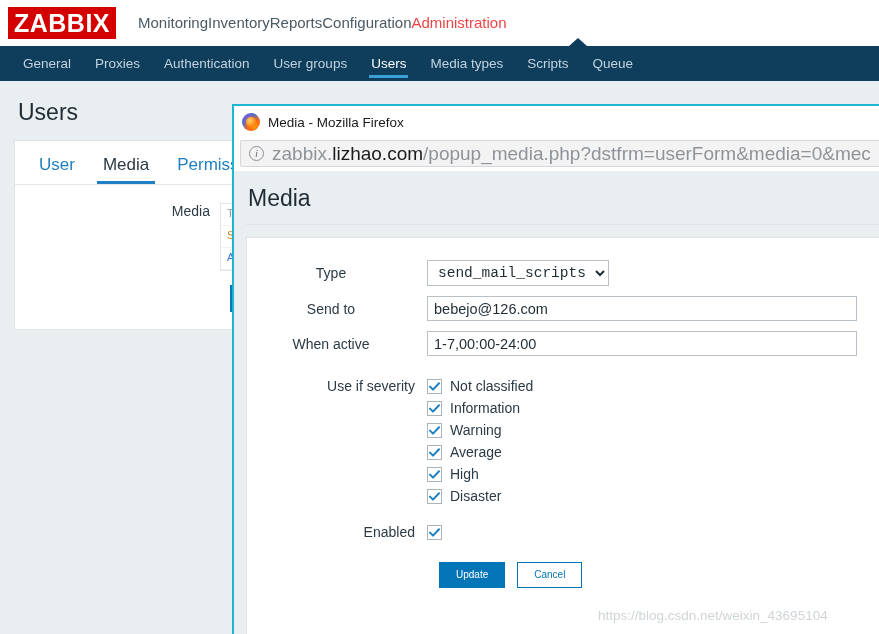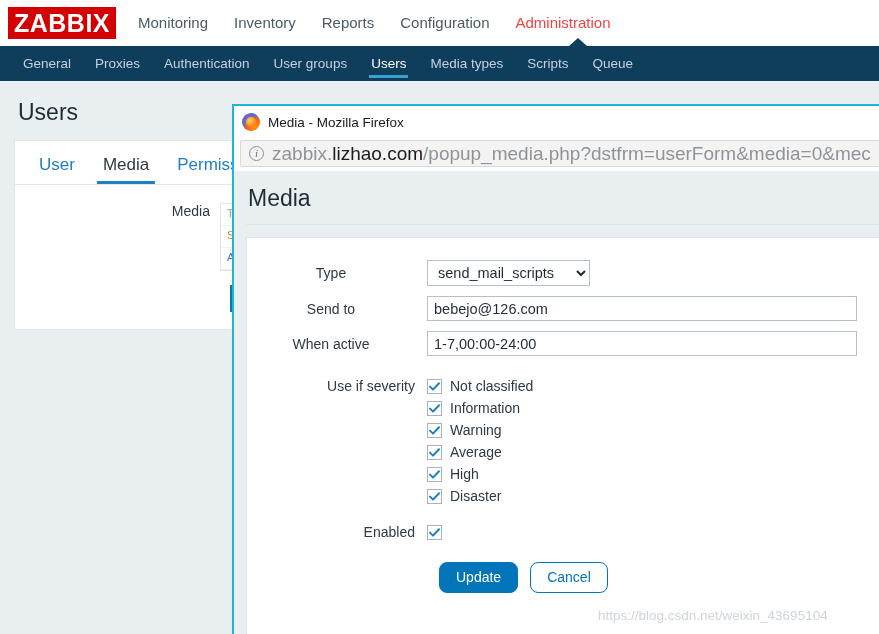--- a/index.html
+++ b/index.html
@@ -44,21 +44,20 @@
     display: flex;
     align-items: center;
     justify-content: center;
     font-family: "Liberation Sans", sans-serif;
     margin-right: 22px;
     line-height: 1;
   }
   .zbx-mainnav {
     display: flex;
     align-items: flex-end;
-    gap: 26px;
     height: 46px;
   }
   .zbx-mainnav-item {
     font-size: 15px;
     color: #4a5a66;
     cursor: pointer;
     line-height: 46px;
   }
   .zbx-mainnav-item.active {
     color: #ef4444;
@@ -294,21 +293,22 @@
     color: #1f2c33;
     border: 1px solid #b8c0c6;
     background: #ffffff;
     height: 25px;
     padding: 0 6px;
     border-radius: 0;
     outline: none;
   }
   select.inp {
     height: 26px;
-    padding-right: 18px;
+    padding-right: 6px;
+    font-family: Liberation Mono, monospace;
   }
   input.inp.wide {
     width: 430px;
   }
   .chk-row {
     display: flex;
     align-items: center;
     margin-bottom: 6px;
   }
   .chk-row .lbl { width: 180px; text-align: right; padding-right: 12px; font-size: 14px; color: #2b3a44; flex: 0 0 auto;}
@@ -330,23 +330,23 @@
   }
   .btn-row {
     display: flex;
     align-items: center;
     margin-top: 22px;
     padding-left: 192px;
     gap: 12px;
   }
   .btn {
     font-family: "Liberation Sans", sans-serif;
-    font-size: 14px;
+    font-size: 10px;
     padding: 6px 16px;
-    border-radius: 8px;
+    border-radius: 0;
     cursor: pointer;
     line-height: 1.2;
   }
   .btn-primary {
     background: #0275b8;
     border: 1px solid #0275b8;
     color: #ffffff;
   }
   .btn-secondary {
     background: #ffffff;

